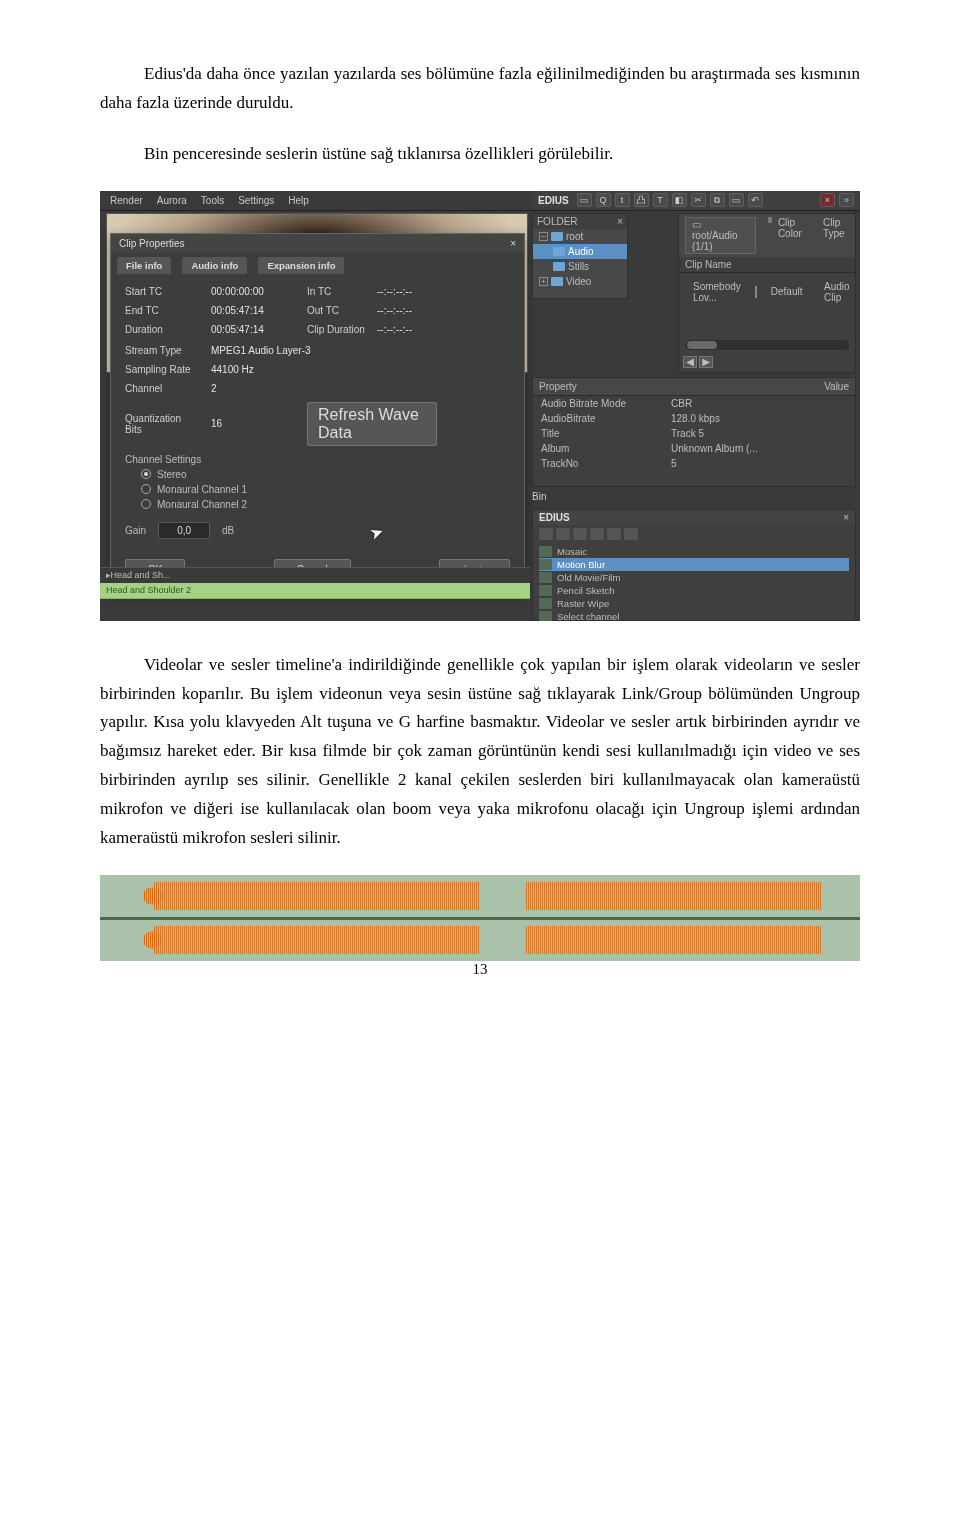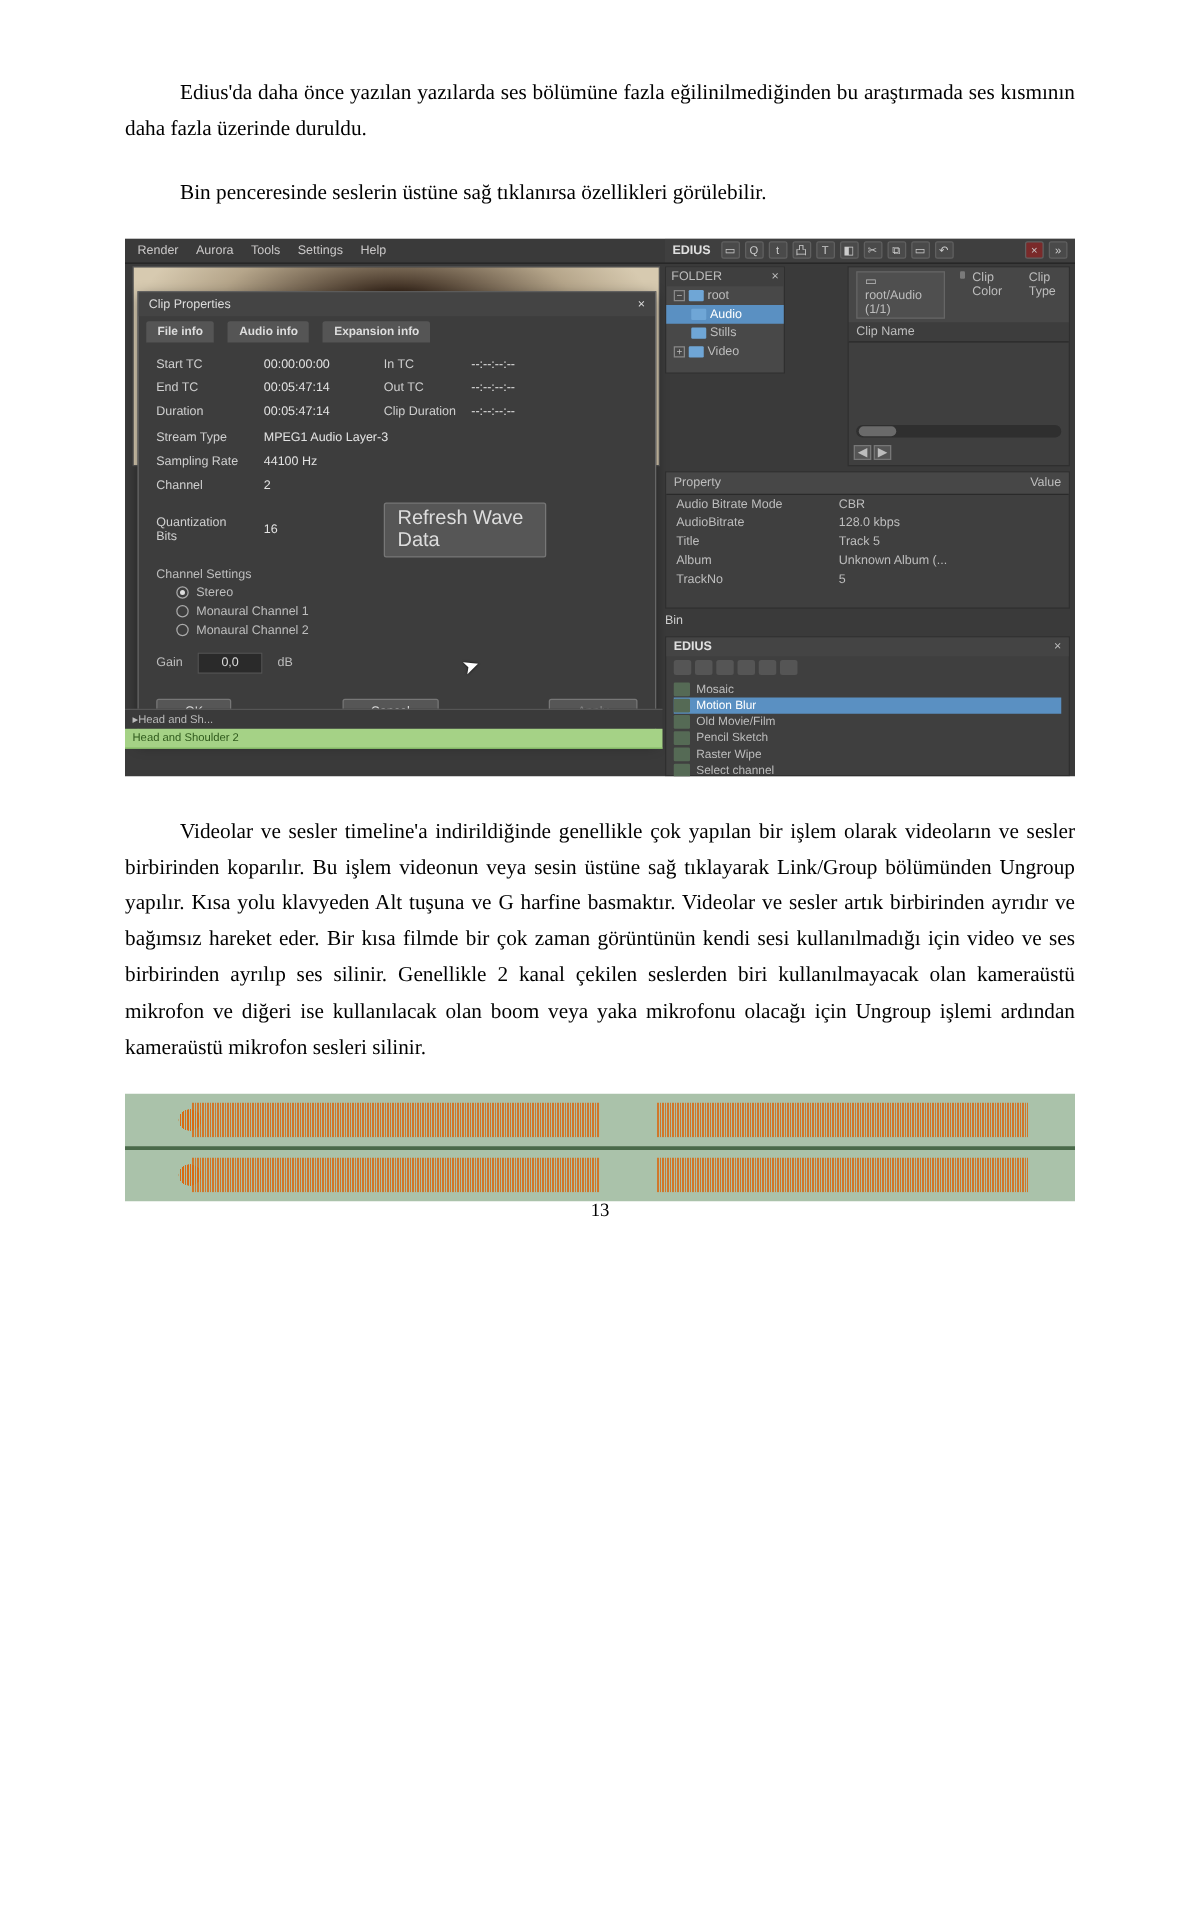--- a/index.html
+++ b/index.html
@@ -245,20 +245,27 @@
     </div>
 
     <div class="bin-panel">
       <div class="bin-head">
         <span class="path">▭ <span>root/Audio (1/1)</span></span>
         <span class="cols"><span class="spcr"></span><span>Clip Color</span>&nbsp;&nbsp;<span>Clip Type</span></span>
       </div>
       <div class="bin-cols">
           <span>Clip Name</span>
         </div>
+      <div class="bin-row">
+        <div class="thumb"></div>
+        <span class="cname">Somebody Lov...</span>
+        <span class="cclr"></span>
+        <span>Default</span>&nbsp;&nbsp;
+        <span>Audio Clip</span>
+      </div>
       <div class="bin-scroll">
           <div class="thumb2"></div>
         </div>
       <div class="bin-arrows">
           <div>◀</div>
           <div>▶</div>
         </div>
     </div>
 
     <div class="props-panel">

